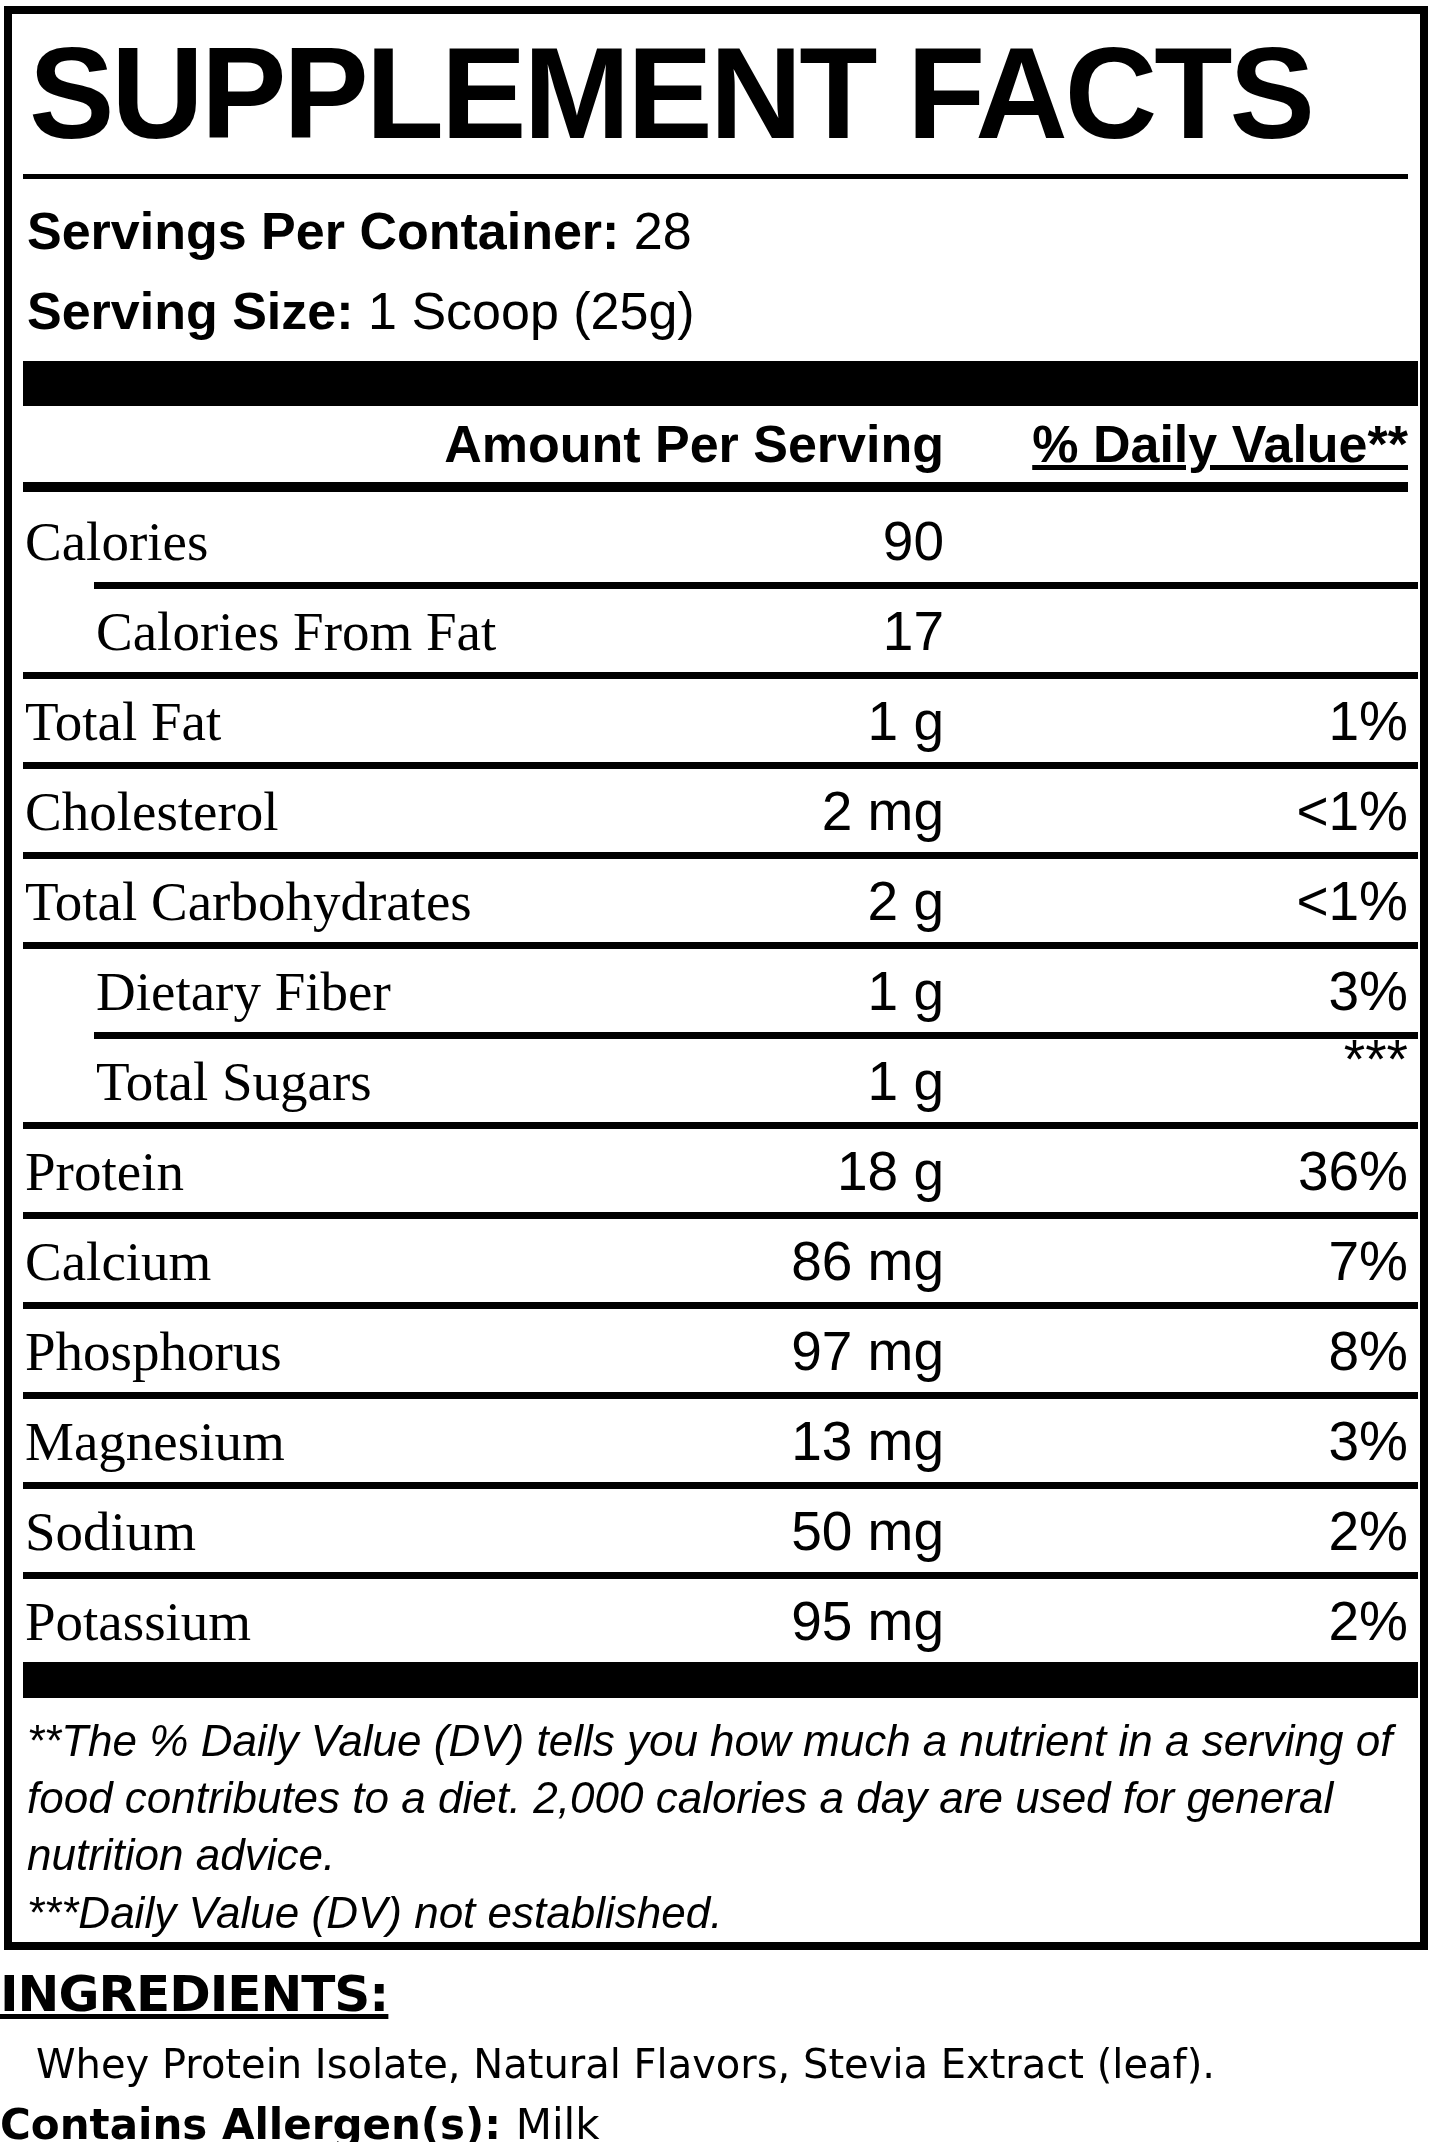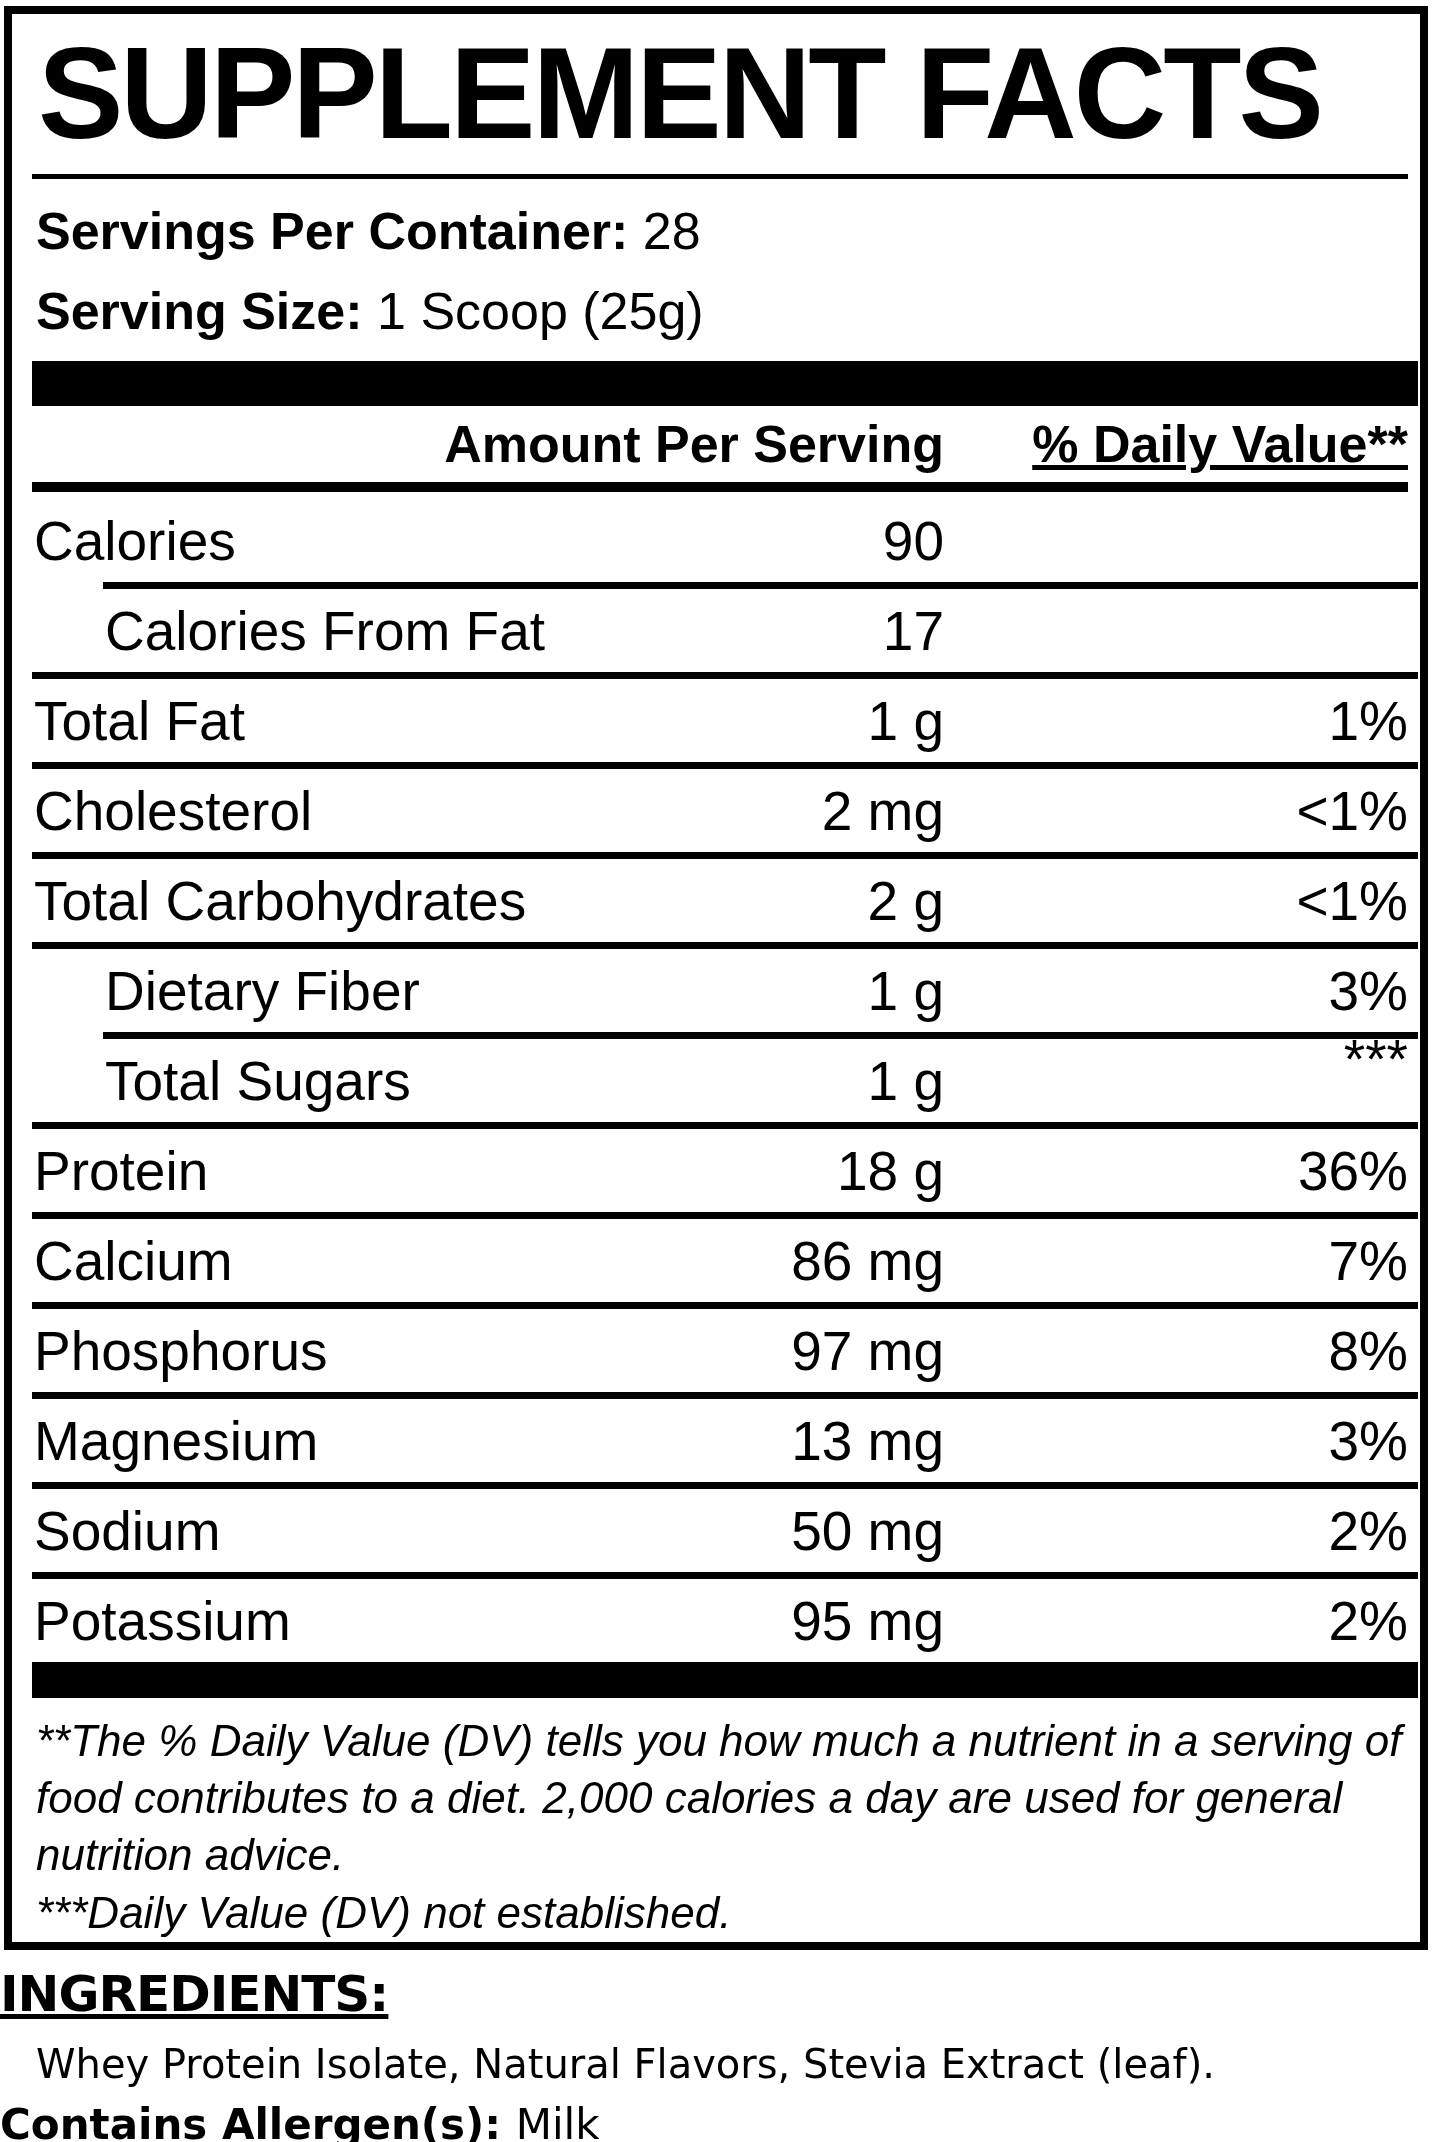--- a/index.html
+++ b/index.html
@@ -9,21 +9,21 @@
     background: #ffffff; color: #000000;
     font-family: "Liberation Sans", sans-serif;
     position: relative; overflow: hidden;
   }
 
   
   .panel {
     position: absolute; left: 4px; top: 6px;
     width: 1424px; height: 1944px;
     border: 8px solid #000;
-    padding: 0 12px 0 20px;
+    padding: 0 12px 0 11px;
     background: #fff;
   }
 
   .title {
     font-weight: bold; font-size: 130px; line-height: 1;
     letter-spacing: -3px; white-space: nowrap;
     padding: 14px 0 0 6px;
     transform: scaleX(0.985); transform-origin: left center;
   }
   .title-rule { height: 5px; background: #000; margin-top: 16px; }
@@ -44,21 +44,21 @@
   .thead .amount-h { position: absolute; right: 464px; bottom: 8px; white-space: nowrap; }
   .thead .dv-h     { position: absolute; right: 0;    bottom: 8px; white-space: nowrap; text-decoration: underline; }
 
   .row { position: relative; height: 90px; font-size: 55px; }
   .rowline {
     display: none; position: absolute; top: 0; left: 0; right: -10px;
     height: 7px; background: #000;
   }
   .row.has-line .rowline { display: block; }
   .row.line-indent .rowline { left: 71px; }
-  .row .name   { position: absolute; left: 2px; top: 54%; transform: translateY(-50%); white-space: nowrap; }
+  .row .name   { position: absolute; left: 2px; top: 54%; transform: translateY(-50%); white-space: nowrap; font-family: Liberation Serif, serif; }
   .row.sub .name { left: 73px; }
   .row .amount { position: absolute; right: 464px; top: 54%; transform: translateY(-50%); white-space: nowrap; }
   .row .dv     { position: absolute; right: 0; top: 54%; transform: translateY(-50%); white-space: nowrap; }
   .row.dv-raised .dv { top: 30%; }
 
   .footnotes { padding: 14px 0 0 4px; font-size: 44px; line-height: 1.3; }
   .footnotes p { margin: 0; font-style: italic; }
 
   
   .ingredients {

